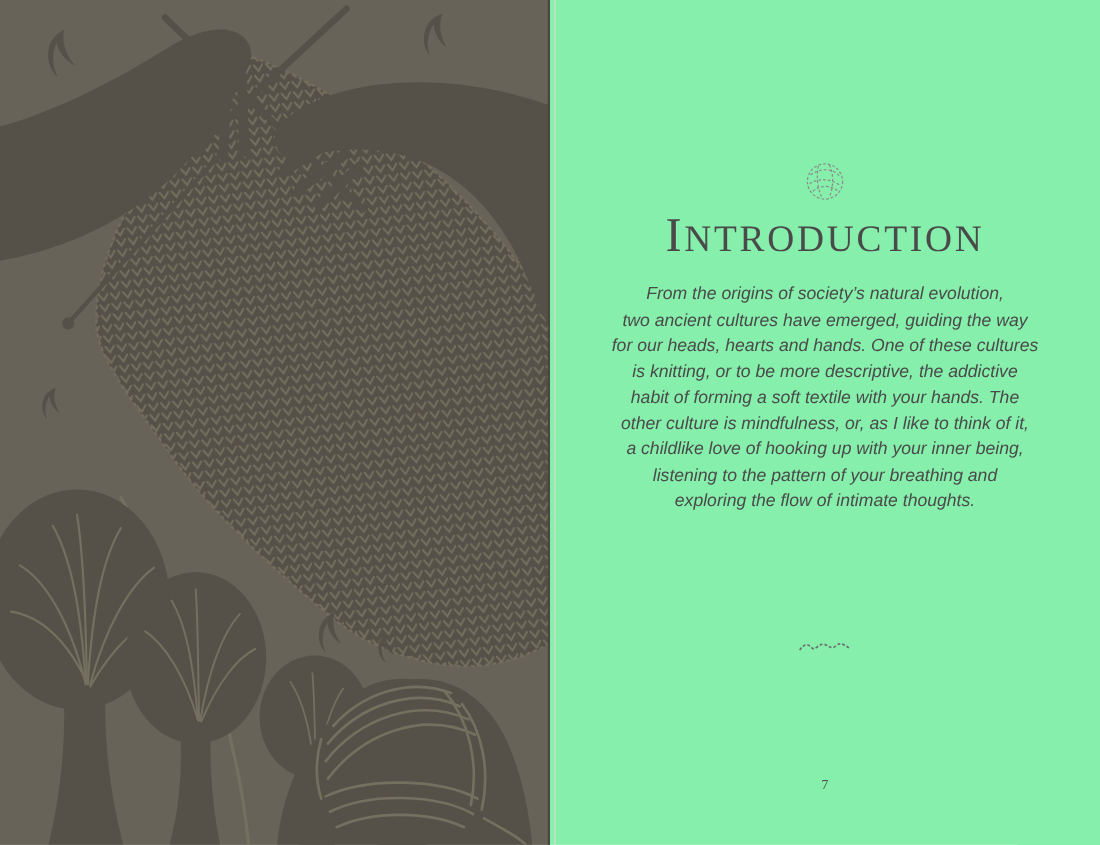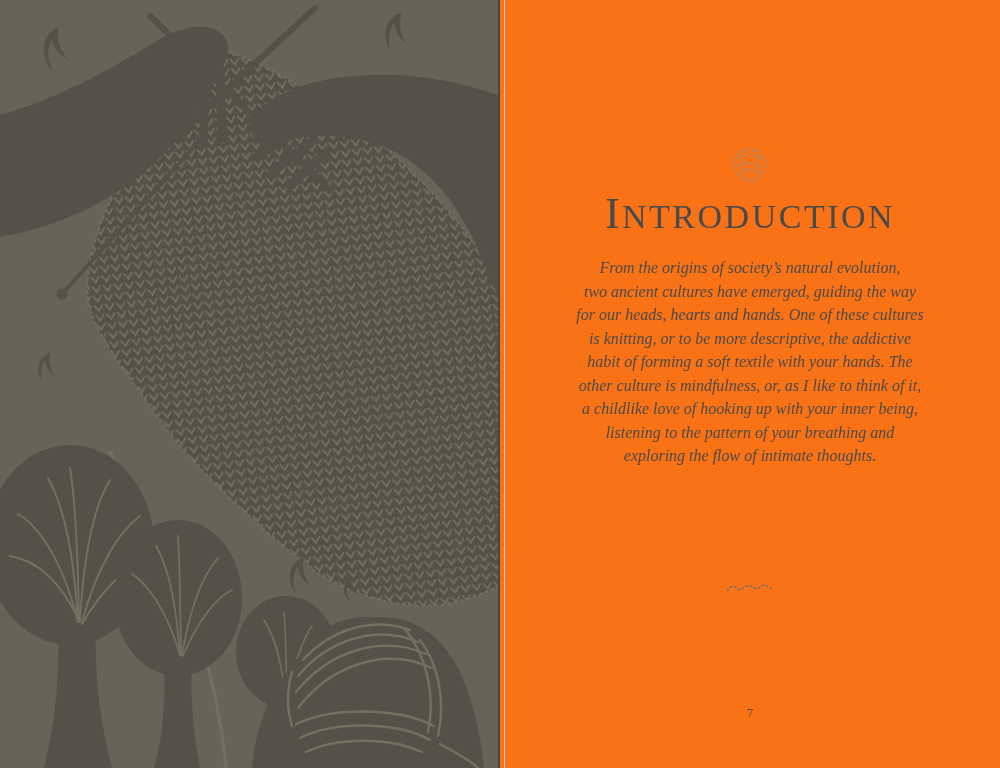--- a/index.html
+++ b/index.html
@@ -15,21 +15,21 @@
     font-family:"Liberation Serif", serif;
   }
   .spread{display:flex;width:1000px;height:768px;}
   .page{width:500px;height:768px;position:relative;}
   .page-left{background:var(--bg);}
   .page-left::after{
     content:"";position:absolute;top:0;right:0;width:2px;height:100%;
     background:#49463f;
   }
   .page-left svg{display:block;width:500px;height:768px;}
-  .page-right{background:#f97316;}
+  .page-right{background:#86efac;}
   .page-right::before{
     content:"";position:absolute;top:0;left:4px;width:1px;height:100%;
     background:#dbd9d5;
   }
   .dk{fill:var(--silhouette);}
   .dkl{stroke:var(--silhouette);fill:none;}
   .lt{stroke:var(--detail);fill:none;stroke-linecap:round;}
   .edge{stroke:var(--detail);fill:none;stroke-width:2.2;stroke-dasharray:3.5 3;opacity:.85;}
   .ltv{stroke:var(--detail);fill:none;stroke-linecap:round;stroke-width:1.7;}
 
@@ -41,21 +41,21 @@
     position:absolute;top:193px;left:0;width:100%;margin:0;
     text-align:center;font-weight:normal;
     font-size:34px;line-height:42px;letter-spacing:2.5px;
     color:var(--ink);text-transform:uppercase;
     font-family:"Liberation Serif", serif;
   }
   .title::first-letter{font-size:44px;}
   .intro-body{
     position:absolute;top:256px;left:30px;right:30px;margin:0;
     text-align:center;white-space:pre-line;
-    font-family:Liberation Serif, serif;font-style:italic;
+    font-family:Liberation Sans, sans-serif;font-style:italic;
     font-size:16px;line-height:23.5px;color:var(--ink);
   }
   .doodle{
     position:absolute;top:579px;left:50%;transform:translateX(-50%);
     width:50px;height:18px;
   }
   .folio{
     position:absolute;top:706px;left:0;width:100%;
     text-align:center;font-size:12.5px;color:var(--ink);
     font-family:"Liberation Serif", serif;

